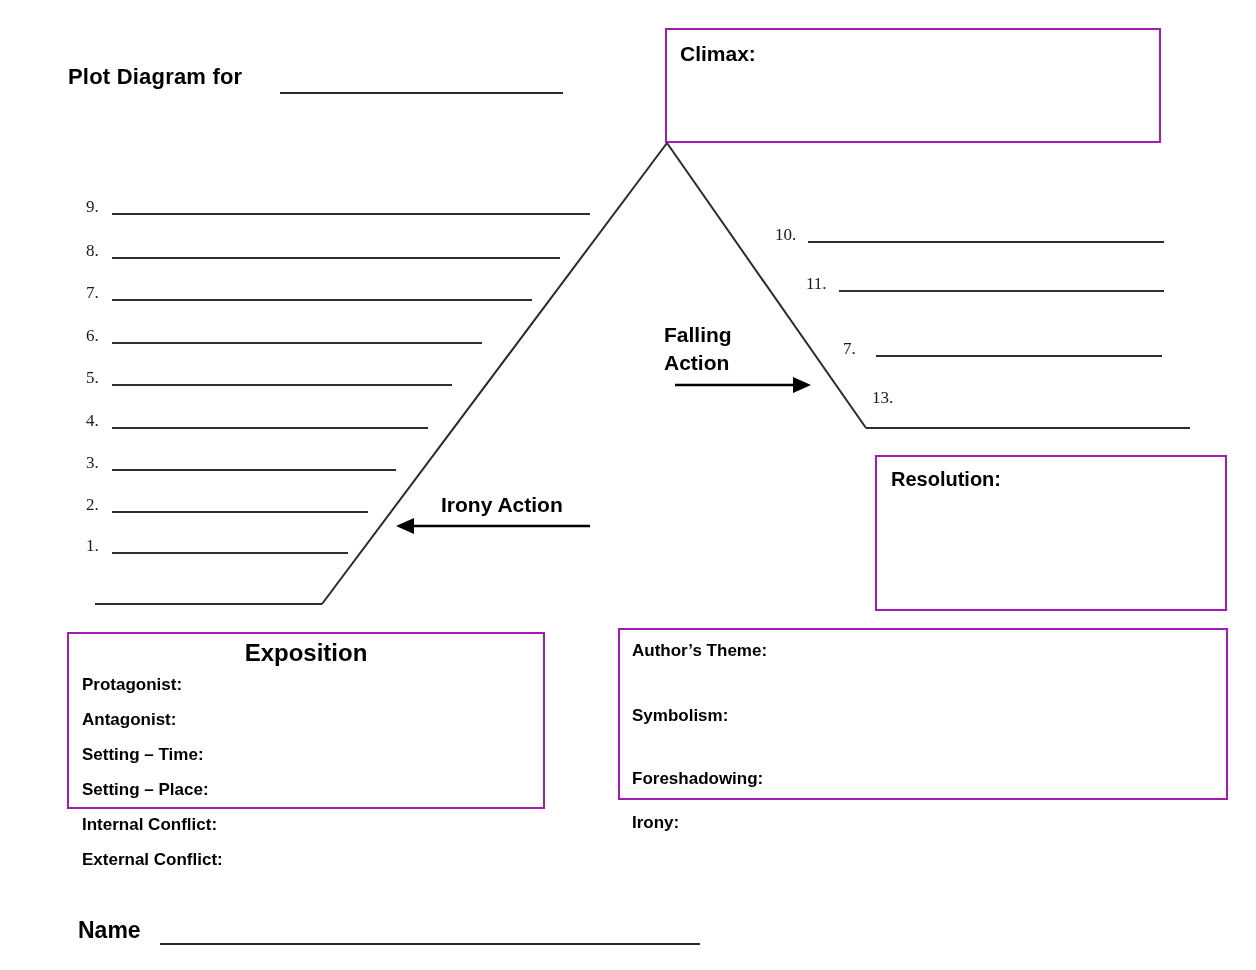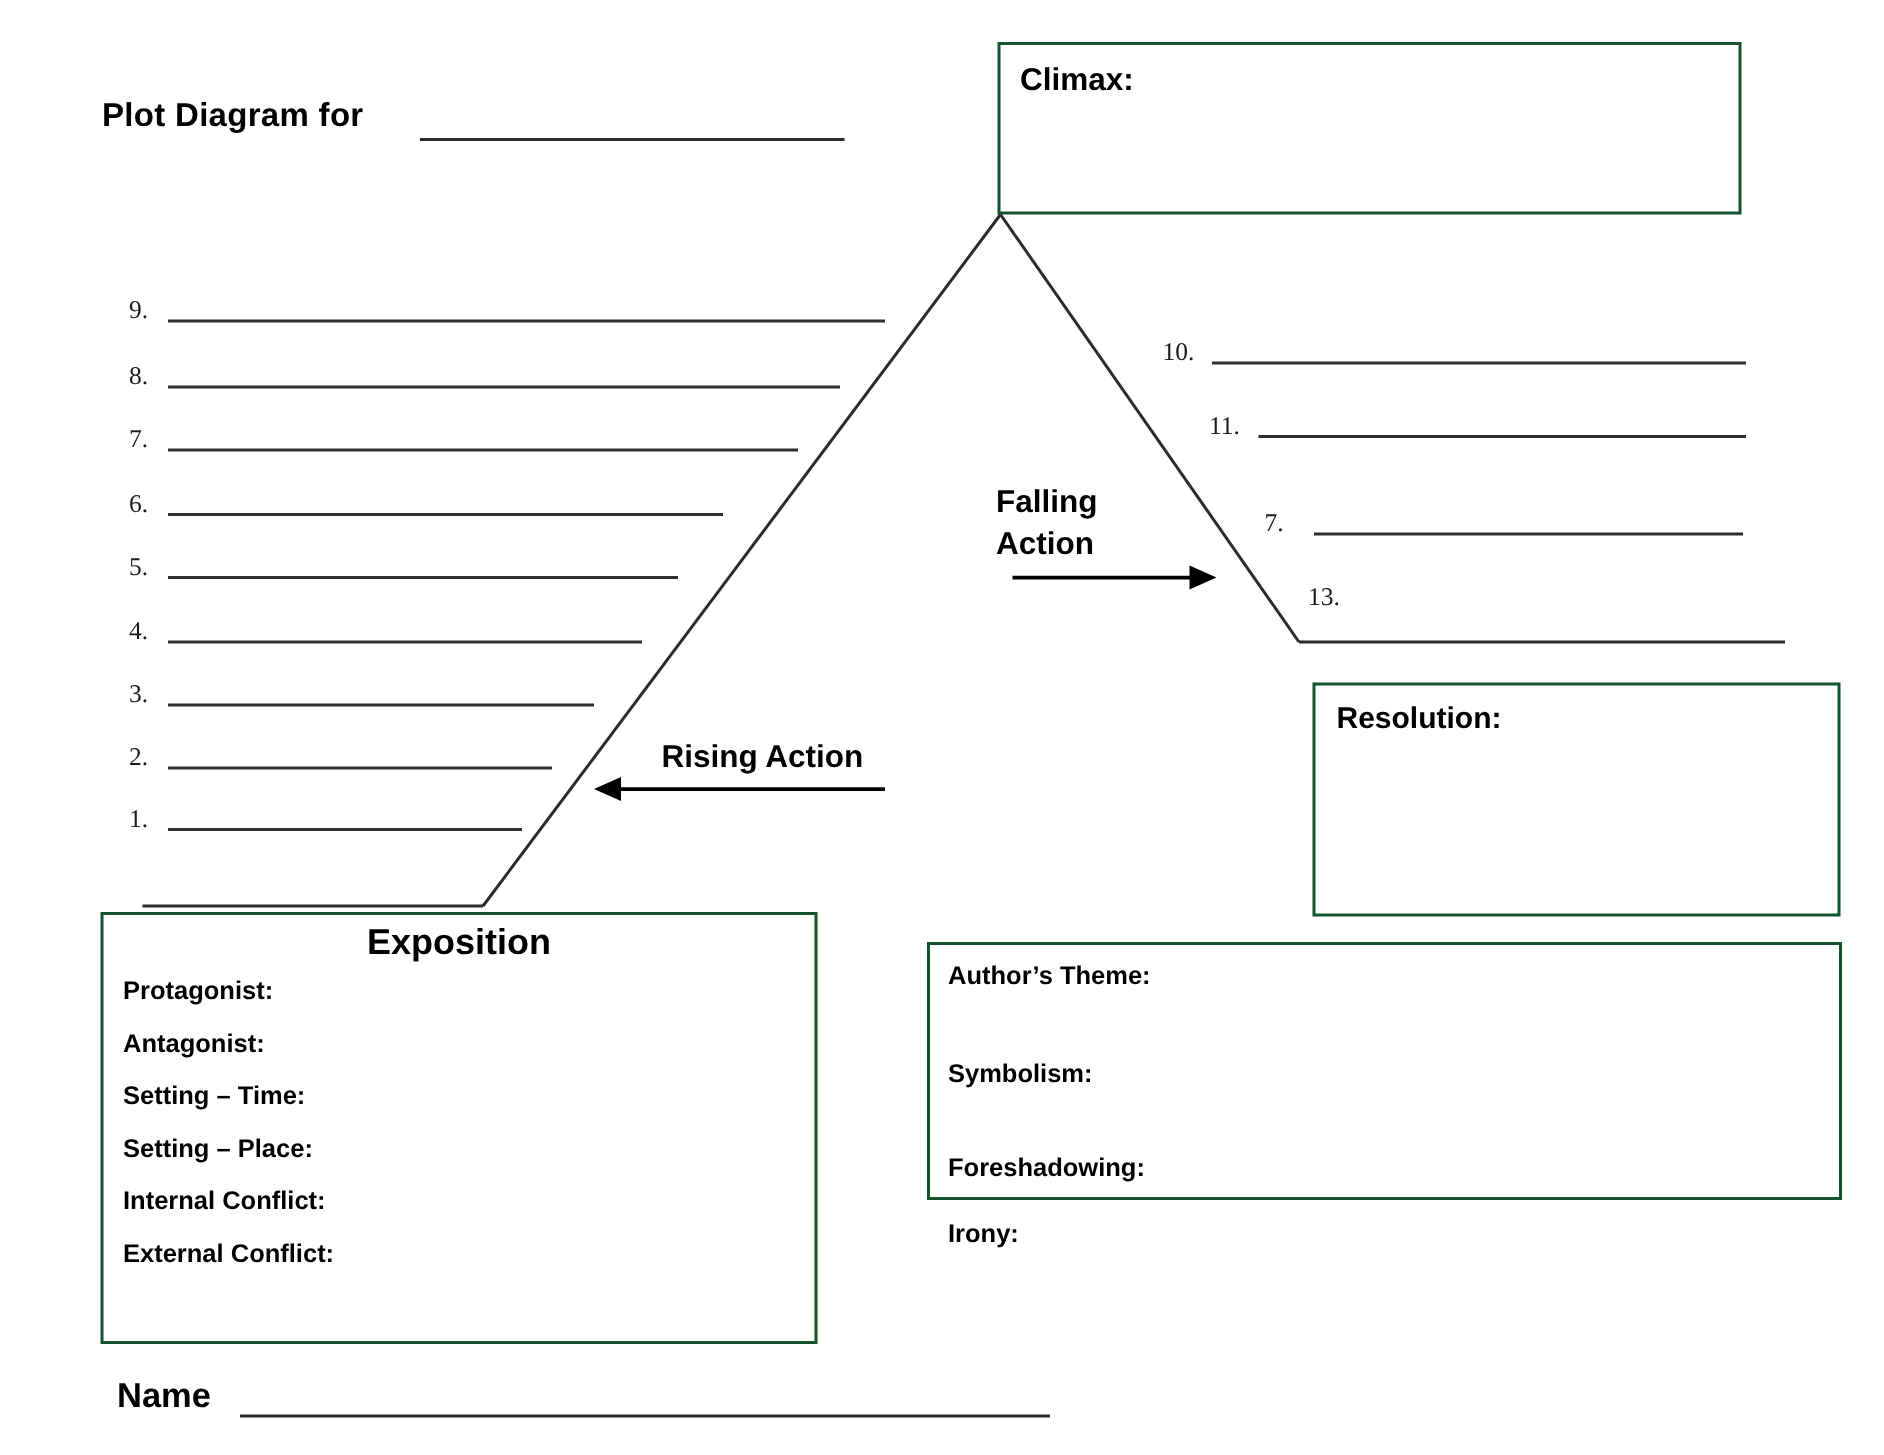--- a/index.html
+++ b/index.html
@@ -10,21 +10,21 @@
     background: #ffffff;
     font-family: "Liberation Sans", sans-serif;
     color: #000;
     overflow: hidden;
   }
   .abs { position: absolute; }
 
   .title-label { font-size: 22px; font-weight: bold; letter-spacing: 0.2px; }
   .hline { background: #2b2b2b; height: 2px; }
 
-  .box { position: absolute; border: 2px solid #14532d; background: #fff; box-sizing: border-box; }
+  .box { position: absolute; border: 2px solid #a21caf; background: #fff; box-sizing: border-box; }
   .box-label { font-weight: bold; font-size: 21px; }
 
   
   .blank-row { position: absolute; display: flex; align-items: flex-end; height: 18px; }
   .blank-num {
     font-family: "Liberation Serif", serif;
     font-size: 17px; line-height: 1; color: #1a1a1a;
     display: inline-block;
   }
   .blank-num.left { width: 20px; }
@@ -120,29 +120,29 @@
   <div class="blank-row" style="left:806px; top:274px;align-items:center;">
     <span class="blank-num right">11.</span>
     <span class="blank-line" style="width:325px; margin-left:7px;"></span>
   </div>
   <div class="blank-row" style="left:843px; top:339px;">
     <span class="blank-num right">7.</span>
     <span class="blank-line" style="width:286px; margin-left:7px;"></span>
   </div>
   <div class="abs blank-num" style="left:872px; top:389px;">13.</div>
 
-  <div class="abs action-label" style="left:441px; top:491px;">Rising Action</div>
+  <div class="abs action-label" style="left:441px; top:491px;">Irony Action</div>
   <div class="abs action-label" style="left:664px; top:321px;">Falling
 Action</div>
 
   <div class="box" style="left:875px; top:455px; width:352px; height:156px;">
     <div class="box-label" style="margin:11px 0 0 14px; font-size:20px;">Resolution:</div>
   </div>
 
-  <div class="box" style="left:67px; top:608px; width:478px; height:288px;">
+  <div class="box" style="left:67px; top:632px; width:478px; height:177px;">
     <div class="expo-title">Exposition</div>
     <div class="expo-fields">
       <p>Protagonist:</p>
       <p>Antagonist:</p>
       <p>Setting – Time:</p>
       <p>Setting – Place:</p>
       <p>Internal Conflict:</p>
       <p>External Conflict:</p>
     </div>
   </div>

